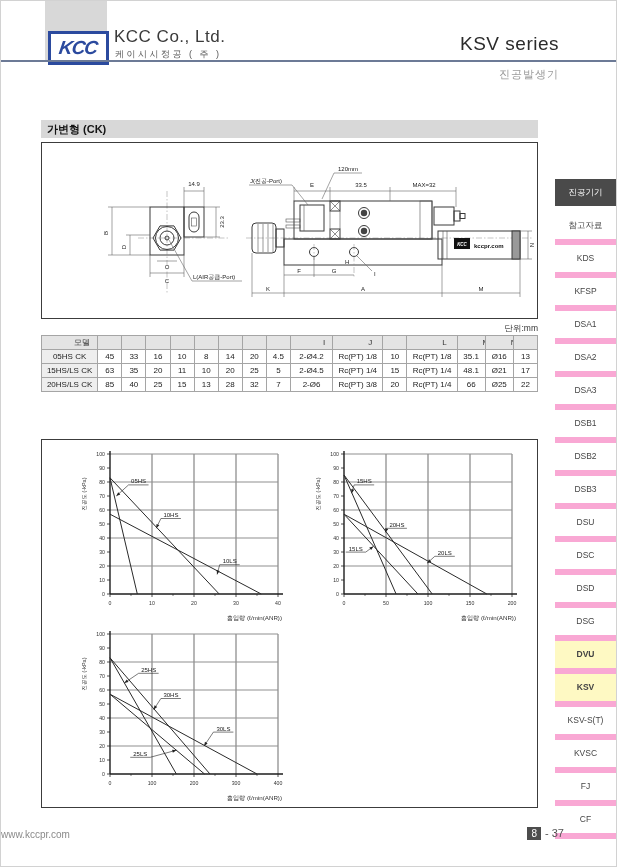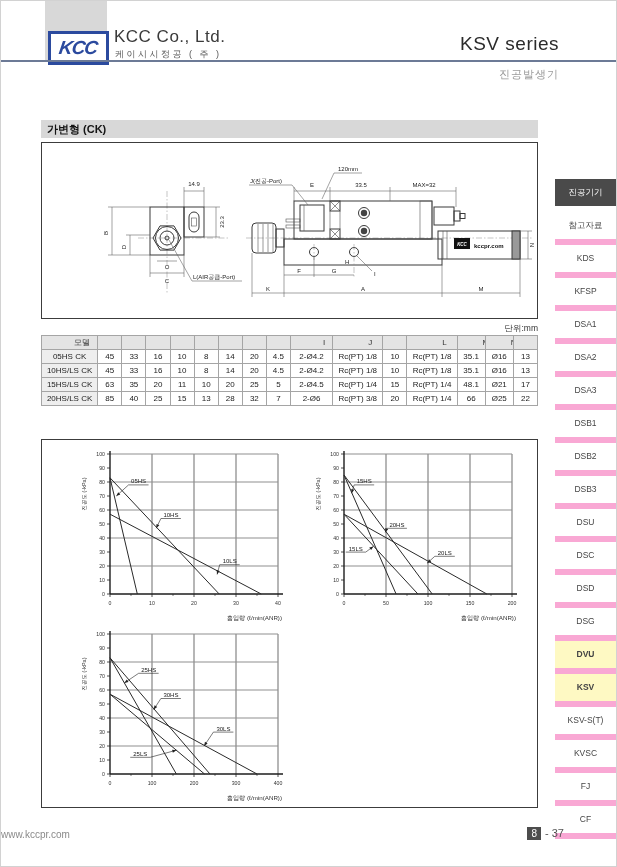--- a/index.html
+++ b/index.html
@@ -235,38 +235,20 @@
           <th>K</th>
           <th>L</th>
           <th>M</th>
           <th>N</th>
           <th>O</th>
         </tr>
       </thead>
     <tbody>
         <tr>
           <td class="model">05HS CK</td>
-          <td>45</td>
-          <td>33</td>
-          <td>16</td>
-          <td>10</td>
-          <td>8</td>
-          <td>14</td>
-          <td>20</td>
-          <td>4.5</td>
-          <td>2-Ø4.2</td>
-          <td>Rc(PT) 1/8</td>
-          <td>10</td>
-          <td>Rc(PT) 1/8</td>
-          <td>35.1</td>
-          <td>Ø16</td>
-          <td>13</td>
-        </tr>
-        <tr>
-          <td class="model">10HS/LS CK</td>
           <td>45</td>
           <td>33</td>
           <td>16</td>
           <td>10</td>
           <td>8</td>
           <td>14</td>
           <td>20</td>
           <td>4.5</td>
           <td>2-Ø4.2</td>
           <td>Rc(PT) 1/8</td>

